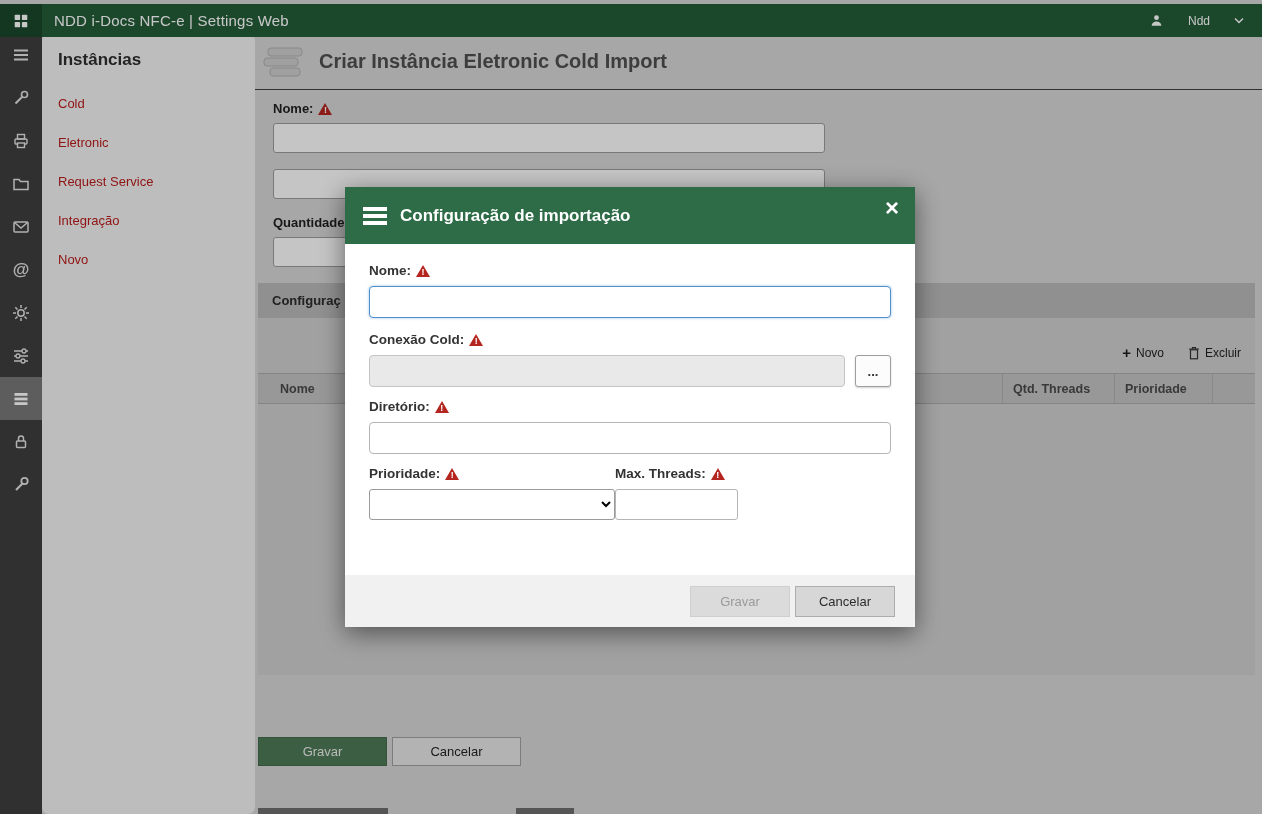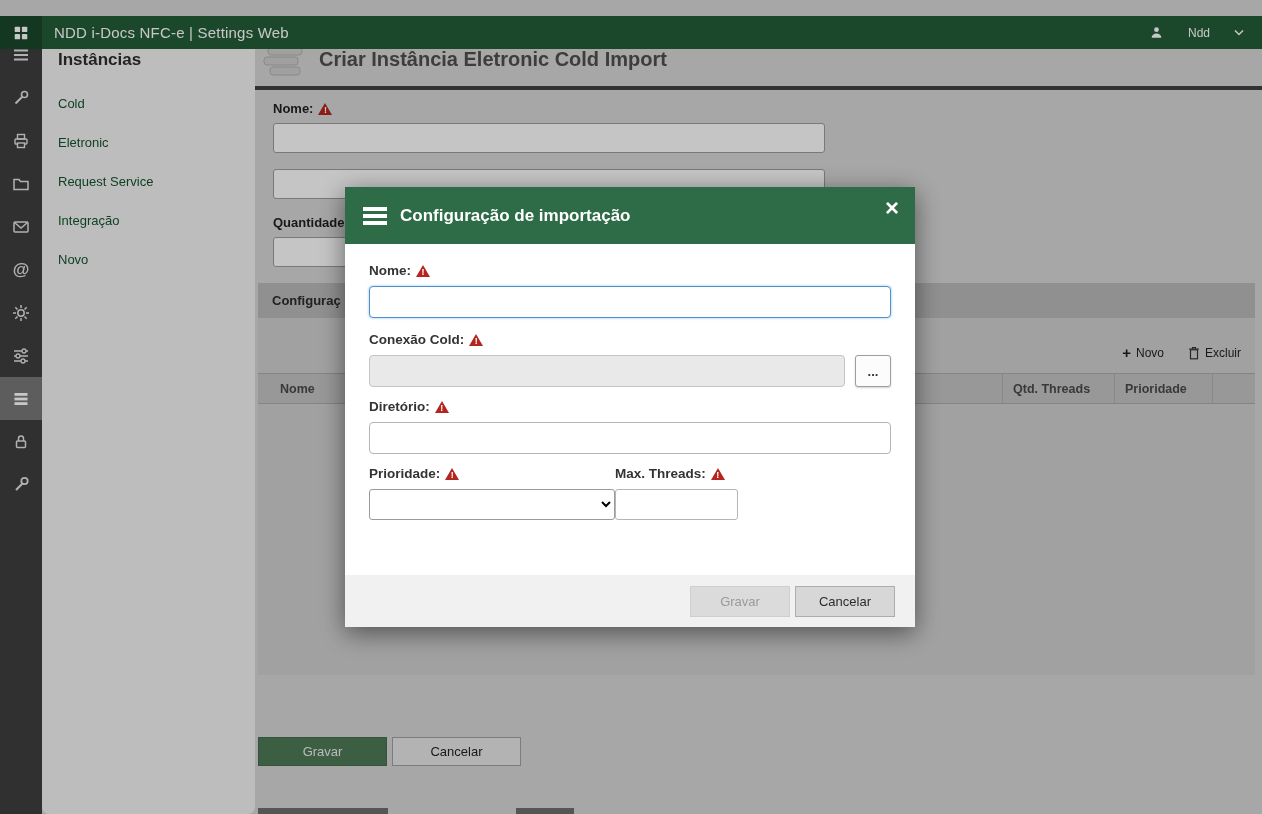--- a/index.html
+++ b/index.html
@@ -1,40 +1,40 @@
 <!DOCTYPE html>
 <html><head>
 <meta charset="utf-8">
 <style>
   * { margin:0; padding:0; box-sizing:border-box; }
   html,body { width:1262px; height:814px; overflow:hidden; }
   body { font-family:"Liberation Sans", sans-serif; background:#D6D6D6; position:relative; }
 
   
-  .topbar { position:absolute; top:16px; left:0; right:0; height:33px; background:#235C38; display:flex; align-items:center; z-index:1; }
+  .topbar { position:absolute; top:4px; left:0; right:0; height:33px; background:#235C38; display:flex; align-items:center; z-index:1; }
   .logo-box { width:42px; height:33px; background:#1A472B; display:flex; align-items:center; justify-content:center; flex:none; }
   .topbar-title { color:#FFFFFF; font-size:15px; margin-left:12px; letter-spacing:.2px; white-space:nowrap; }
   .user-area { margin-left:auto; display:flex; align-items:center; gap:24px; padding-right:18px; color:#FFFFFF; font-size:12px; cursor:pointer; }
 
   
   .rail { position:absolute; top:33px; left:0; width:42px; bottom:0; background:#3E3E3E; padding-top:0; }
   .rail-item { width:42px; height:43px; display:flex; align-items:center; justify-content:center; cursor:pointer; }
   .rail-item.selected { background:#787878; }
   .rail-item svg { display:block; }
   .icon-at { color:#E3E3E3; font-size:17px; font-weight:bold; }
 
   
   .sidebar { position:absolute; top:33px; left:42px; width:213px; bottom:0; background:#F2F2F2;border-radius:7px; }
   .sidebar-title { font-size:17px; font-weight:bold; color:#2E2E2E; padding:17px 16px 14px; }
-  .sidebar-item { height:39px; display:flex; align-items:center; padding-left:16px; font-size:13px; color:#14532d; cursor:pointer; }
+  .sidebar-item { height:39px; display:flex; align-items:center; padding-left:16px; font-size:13px; color:#b91c1c; cursor:pointer; }
   .sidebar-item.selected { background:#D5D5D5; }
 
   
   .main { position:absolute; top:33px; left:255px; right:0; bottom:0; background:#D6D6D6; }
-  .page-header { height:57px; border-bottom:4px solid #404040; display:flex; align-items:center; padding-left:6px; }
+  .page-header { height:57px; border-bottom:1px solid #404040; display:flex; align-items:center; padding-left:6px; }
   .page-title { font-size:20px; font-weight:bold; color:#4F4F4F; margin-left:10px; }
   .content { padding:11px 7px 0 3px; position:relative; }
   .form-field { margin-left:15px; margin-bottom:16px; }
   .field-label { font-size:13px; font-weight:bold; color:#1F1F1F; display:flex; align-items:center; gap:5px; margin-bottom:7px; white-space:nowrap; }
   .text-input { width:552px; height:30px; border:1px solid #9B9B9B; border-radius:3px; background:#FDFDFD; padding:0 8px; font:13px "Liberation Sans", sans-serif; }
 
   .section-bar { height:35px; background:#B9B9B9; display:flex; align-items:center; padding-left:14px; font-weight:bold; font-size:13px; color:#2B2B2B; margin-top:5px; }
   .panel { background:#CFCFCF; height:357px; position:relative; }
   .panel-toolbar { display:flex; justify-content:flex-end; align-items:center; gap:24px; padding:27px 14px 13px; font-size:12px; color:#1F1F1F; }
   .toolbar-btn { display:flex; align-items:center; gap:5px; cursor:pointer; }

